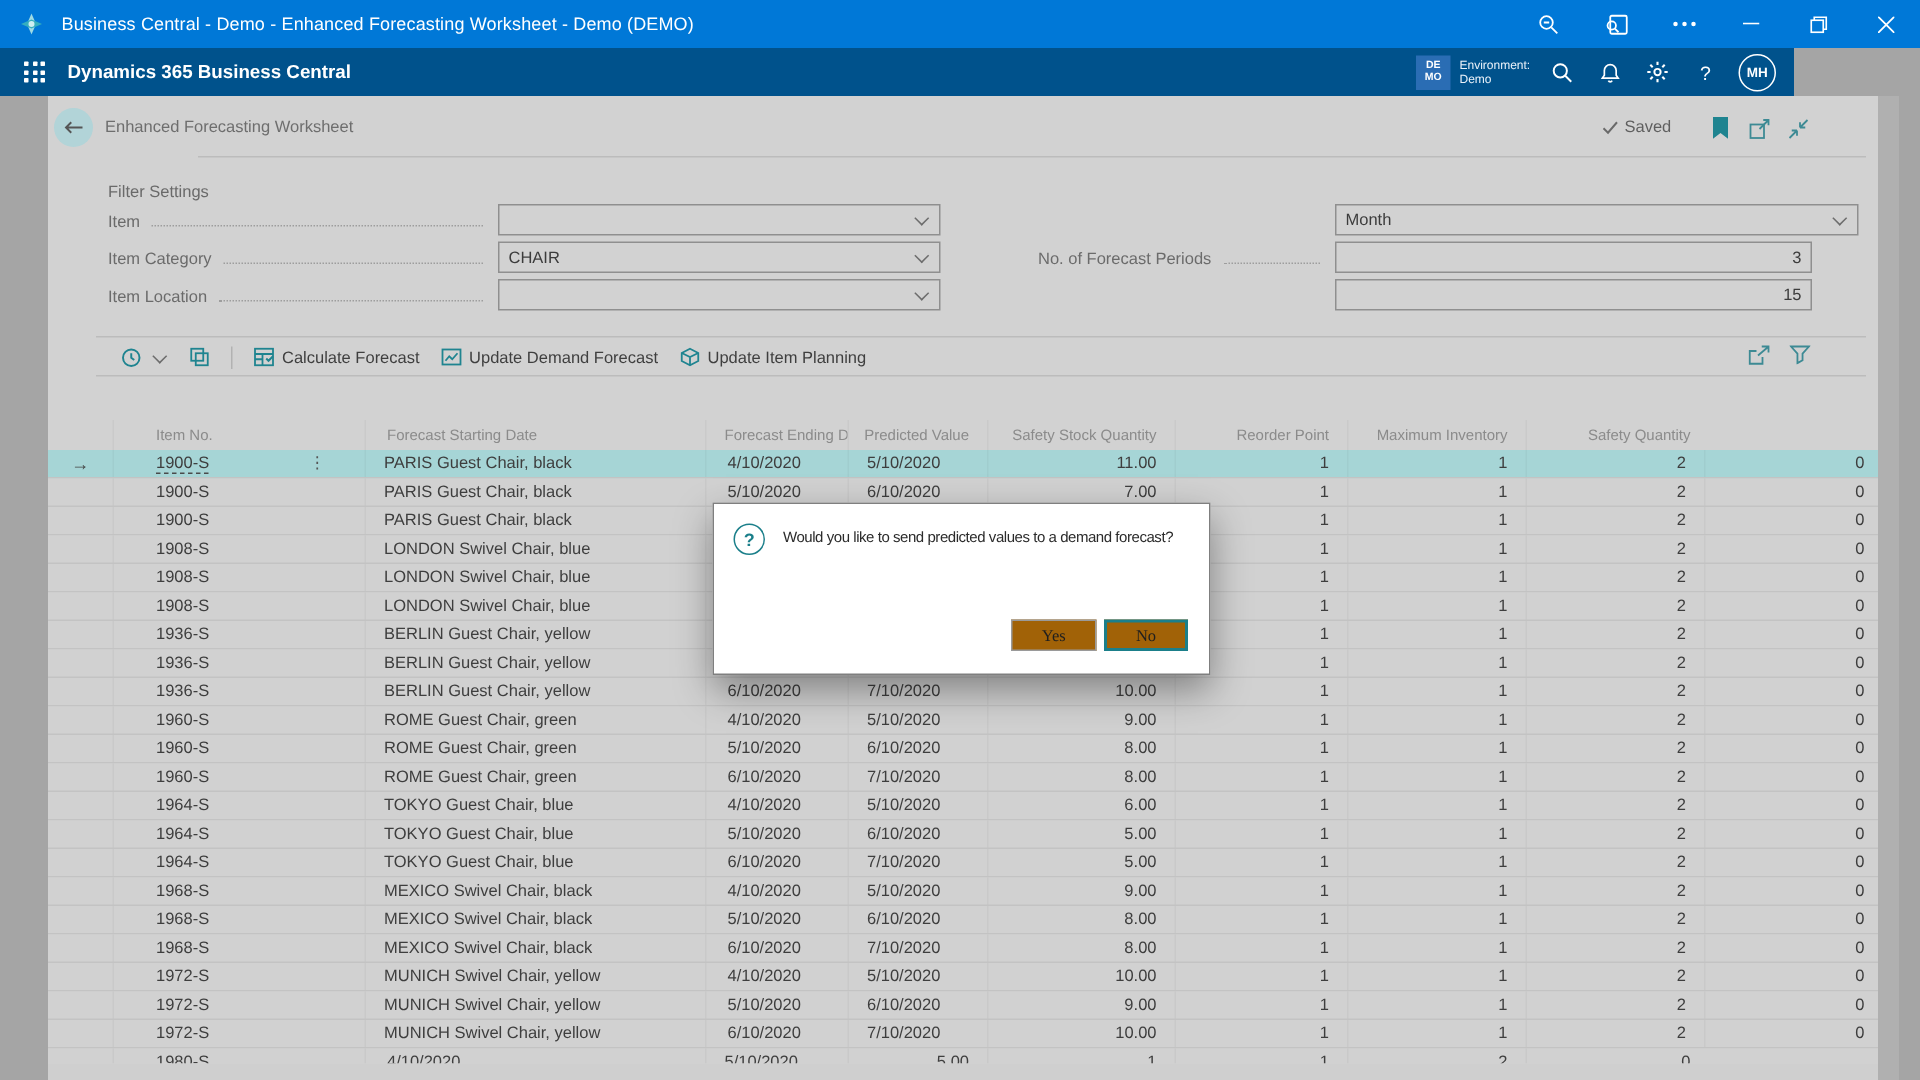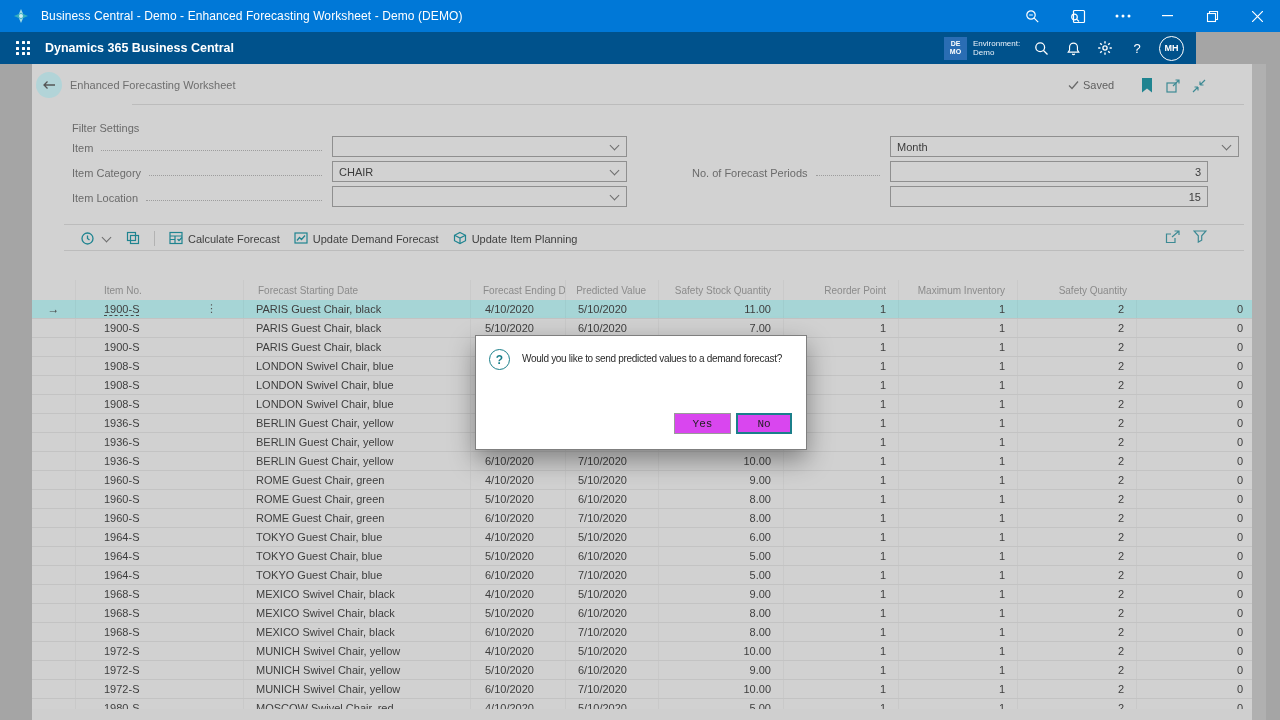--- a/index.html
+++ b/index.html
@@ -83,22 +83,22 @@
   .dots{position:absolute;left:130px;top:2px;color:#555;font-size:11px;letter-spacing:0}
   .grid-row.selected .itemno-text{border-bottom:1px dashed #4a4a4a}
   .table-bottom{position:absolute;left:0;top:645px;width:1220px;height:11px;background:#cfcfcf}
 
   
   .dialog{position:absolute;left:475px;top:335px;width:330px;height:113px;background:#fff;border:1px solid #7f7f7f;
           box-shadow:0 10px 24px rgba(0,0,0,.38);z-index:20}
   .dlg-q{position:absolute;left:13px;top:13px;width:21px;height:21px;border:1.6px solid #1b7f8a;border-radius:50%;
          box-sizing:border-box;display:flex;align-items:center;justify-content:center;font-size:12px;font-weight:700;color:#1b7f8a}
   .dlg-msg{position:absolute;left:46px;top:17px;font-size:10px;letter-spacing:-.3px;color:#2b2b2b;white-space:nowrap}
-  .dlg-btn{position:absolute;top:77px;height:21px;box-sizing:border-box;background:#d946ef;font-size:11px;color:#1f1f1f;
-           display:flex;align-items:center;justify-content:center;font-family:Liberation Mono, monospace}
+  .dlg-btn{position:absolute;top:77px;height:21px;box-sizing:border-box;background:#a16207;font-size:11px;color:#1f1f1f;
+           display:flex;align-items:center;justify-content:center;font-family:Liberation Serif, serif}
   .dlg-yes{left:198px;width:57px;border:1px solid #9a9a9a}
   .dlg-no{left:260px;width:56px;border:2px solid #1b7f8a}
 </style>
 </head>
 <body>
 
 <div class="titlebar">
   <span class="app-icon">
     <svg width="16" height="16" viewBox="0 0 16 16">
         <path d="M8 1l3 7-3 7-3-7z" fill="#9fdbe4"></path>
@@ -678,21 +678,20 @@
     <div class="cell c-num">2</div>
     <div class="cell c-num c-rqty">0</div>
   </div>
       <div class="grid-row">
     <div class="cell gutter">
           <span class="sel-arrow">→</span>
         </div>
     <div class="cell c-itemno">
           <span class="itemno-text">1980-S</span>
         </div>
-    <div class="cell c-desc">MOSCOW Swivel Chair, red</div>
     <div class="cell c-start">4/10/2020</div>
     <div class="cell c-end">5/10/2020</div>
     <div class="cell c-num">5.00</div>
     <div class="cell c-num">1</div>
     <div class="cell c-num">1</div>
     <div class="cell c-num">2</div>
     <div class="cell c-num c-rqty">0</div>
   </div>
     </div>
   <div class="table-bottom"></div>

